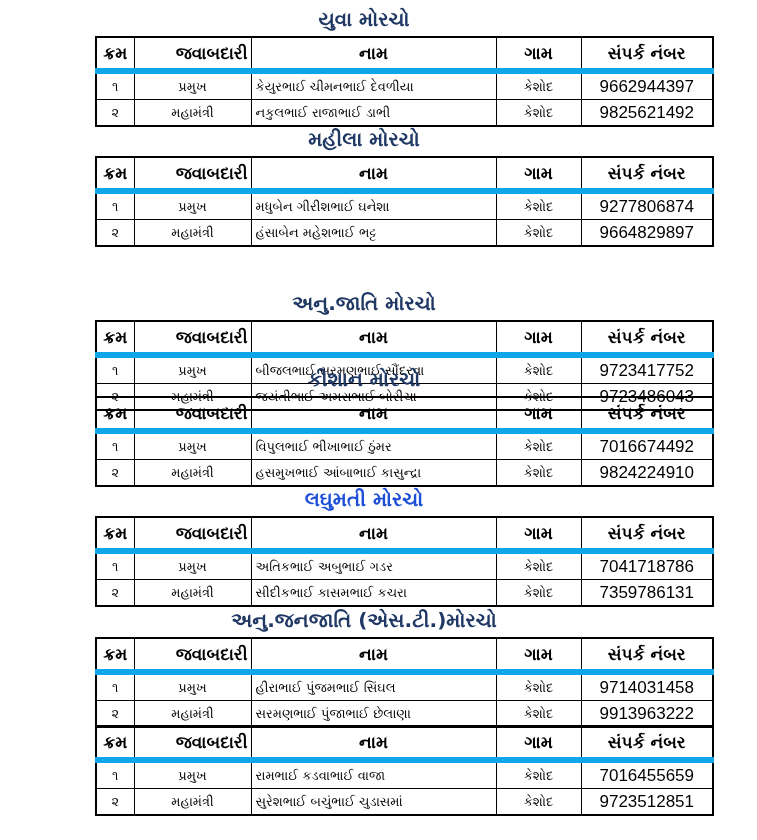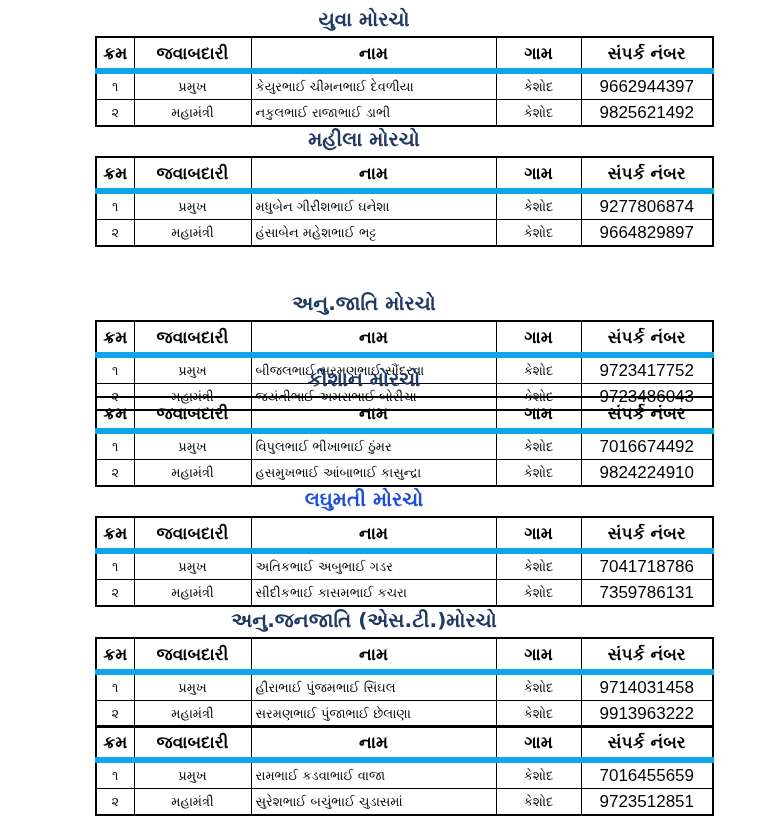--- a/index.html
+++ b/index.html
@@ -44,21 +44,21 @@
       overflow: hidden;
     }
     th {
       border-bottom: 6px solid #0ea5e9;
       font-size: 17px;
       font-weight: bold;
       height: 30px;
       text-align: center;
     }
     th.col-resp {
-      text-align: center;
+      text-align: right;
     }
     td.c { text-align: center; }
     td.name { text-align: left; padding-left: 4px; }
     td.phone {
       text-align: center;
       font-family: "Liberation Sans", sans-serif;
       font-size: 17px;
     }
     col.c1 { width: 38px; }
     col.c2 { width: 117px; }

